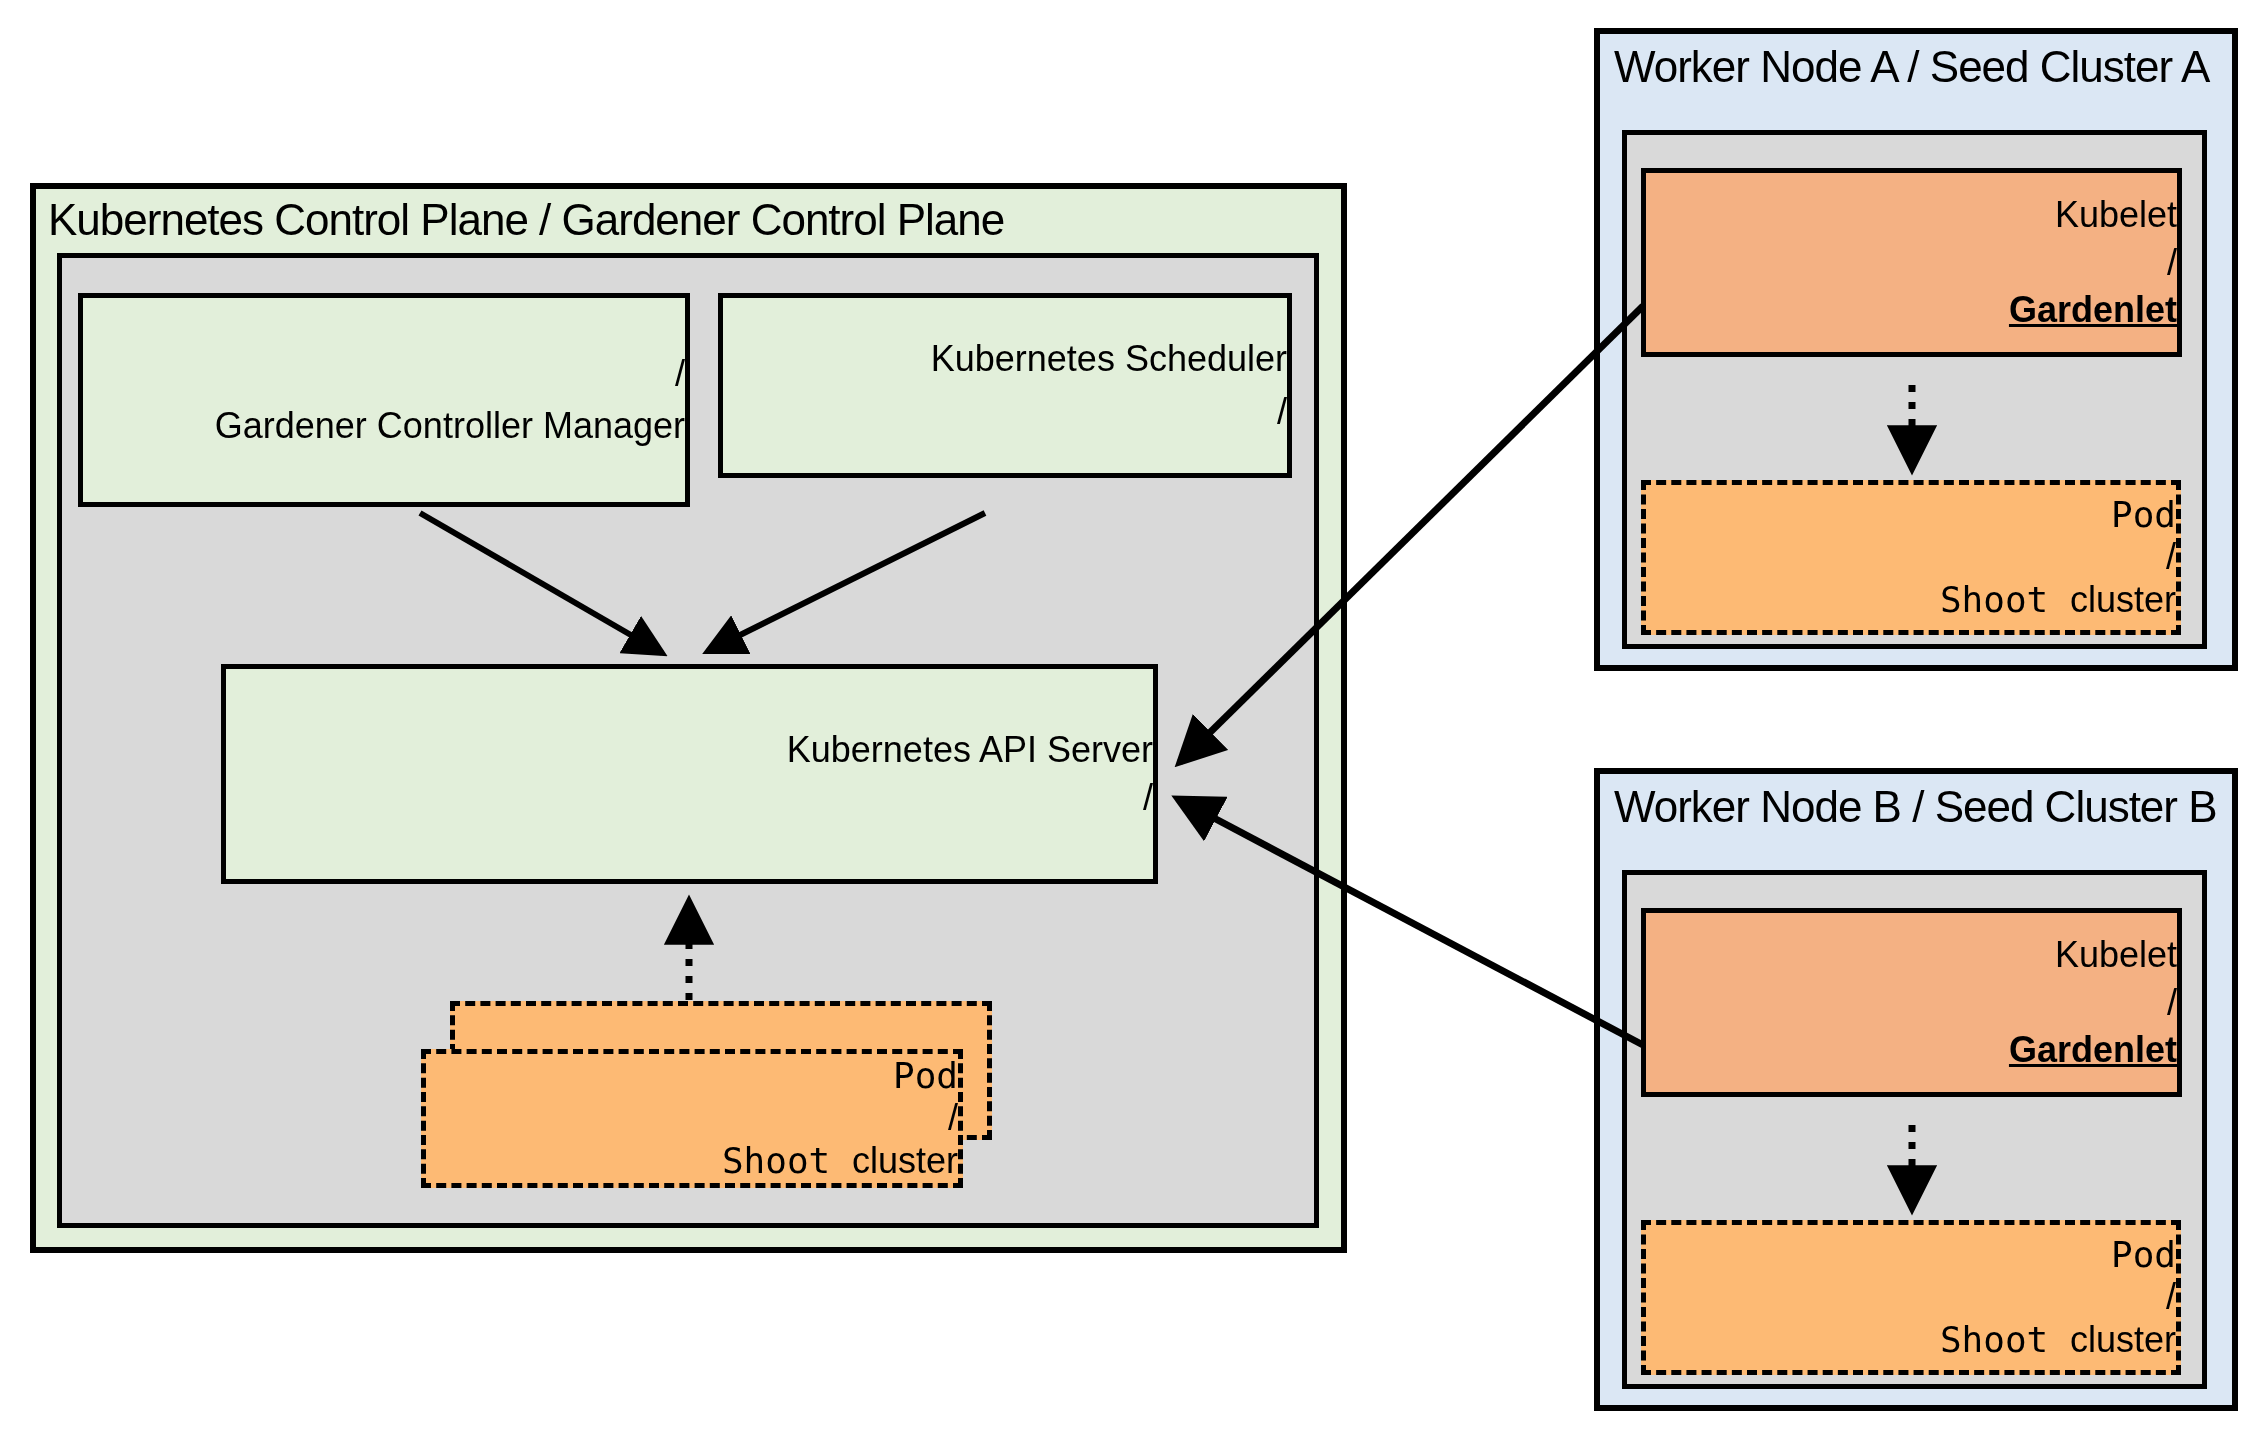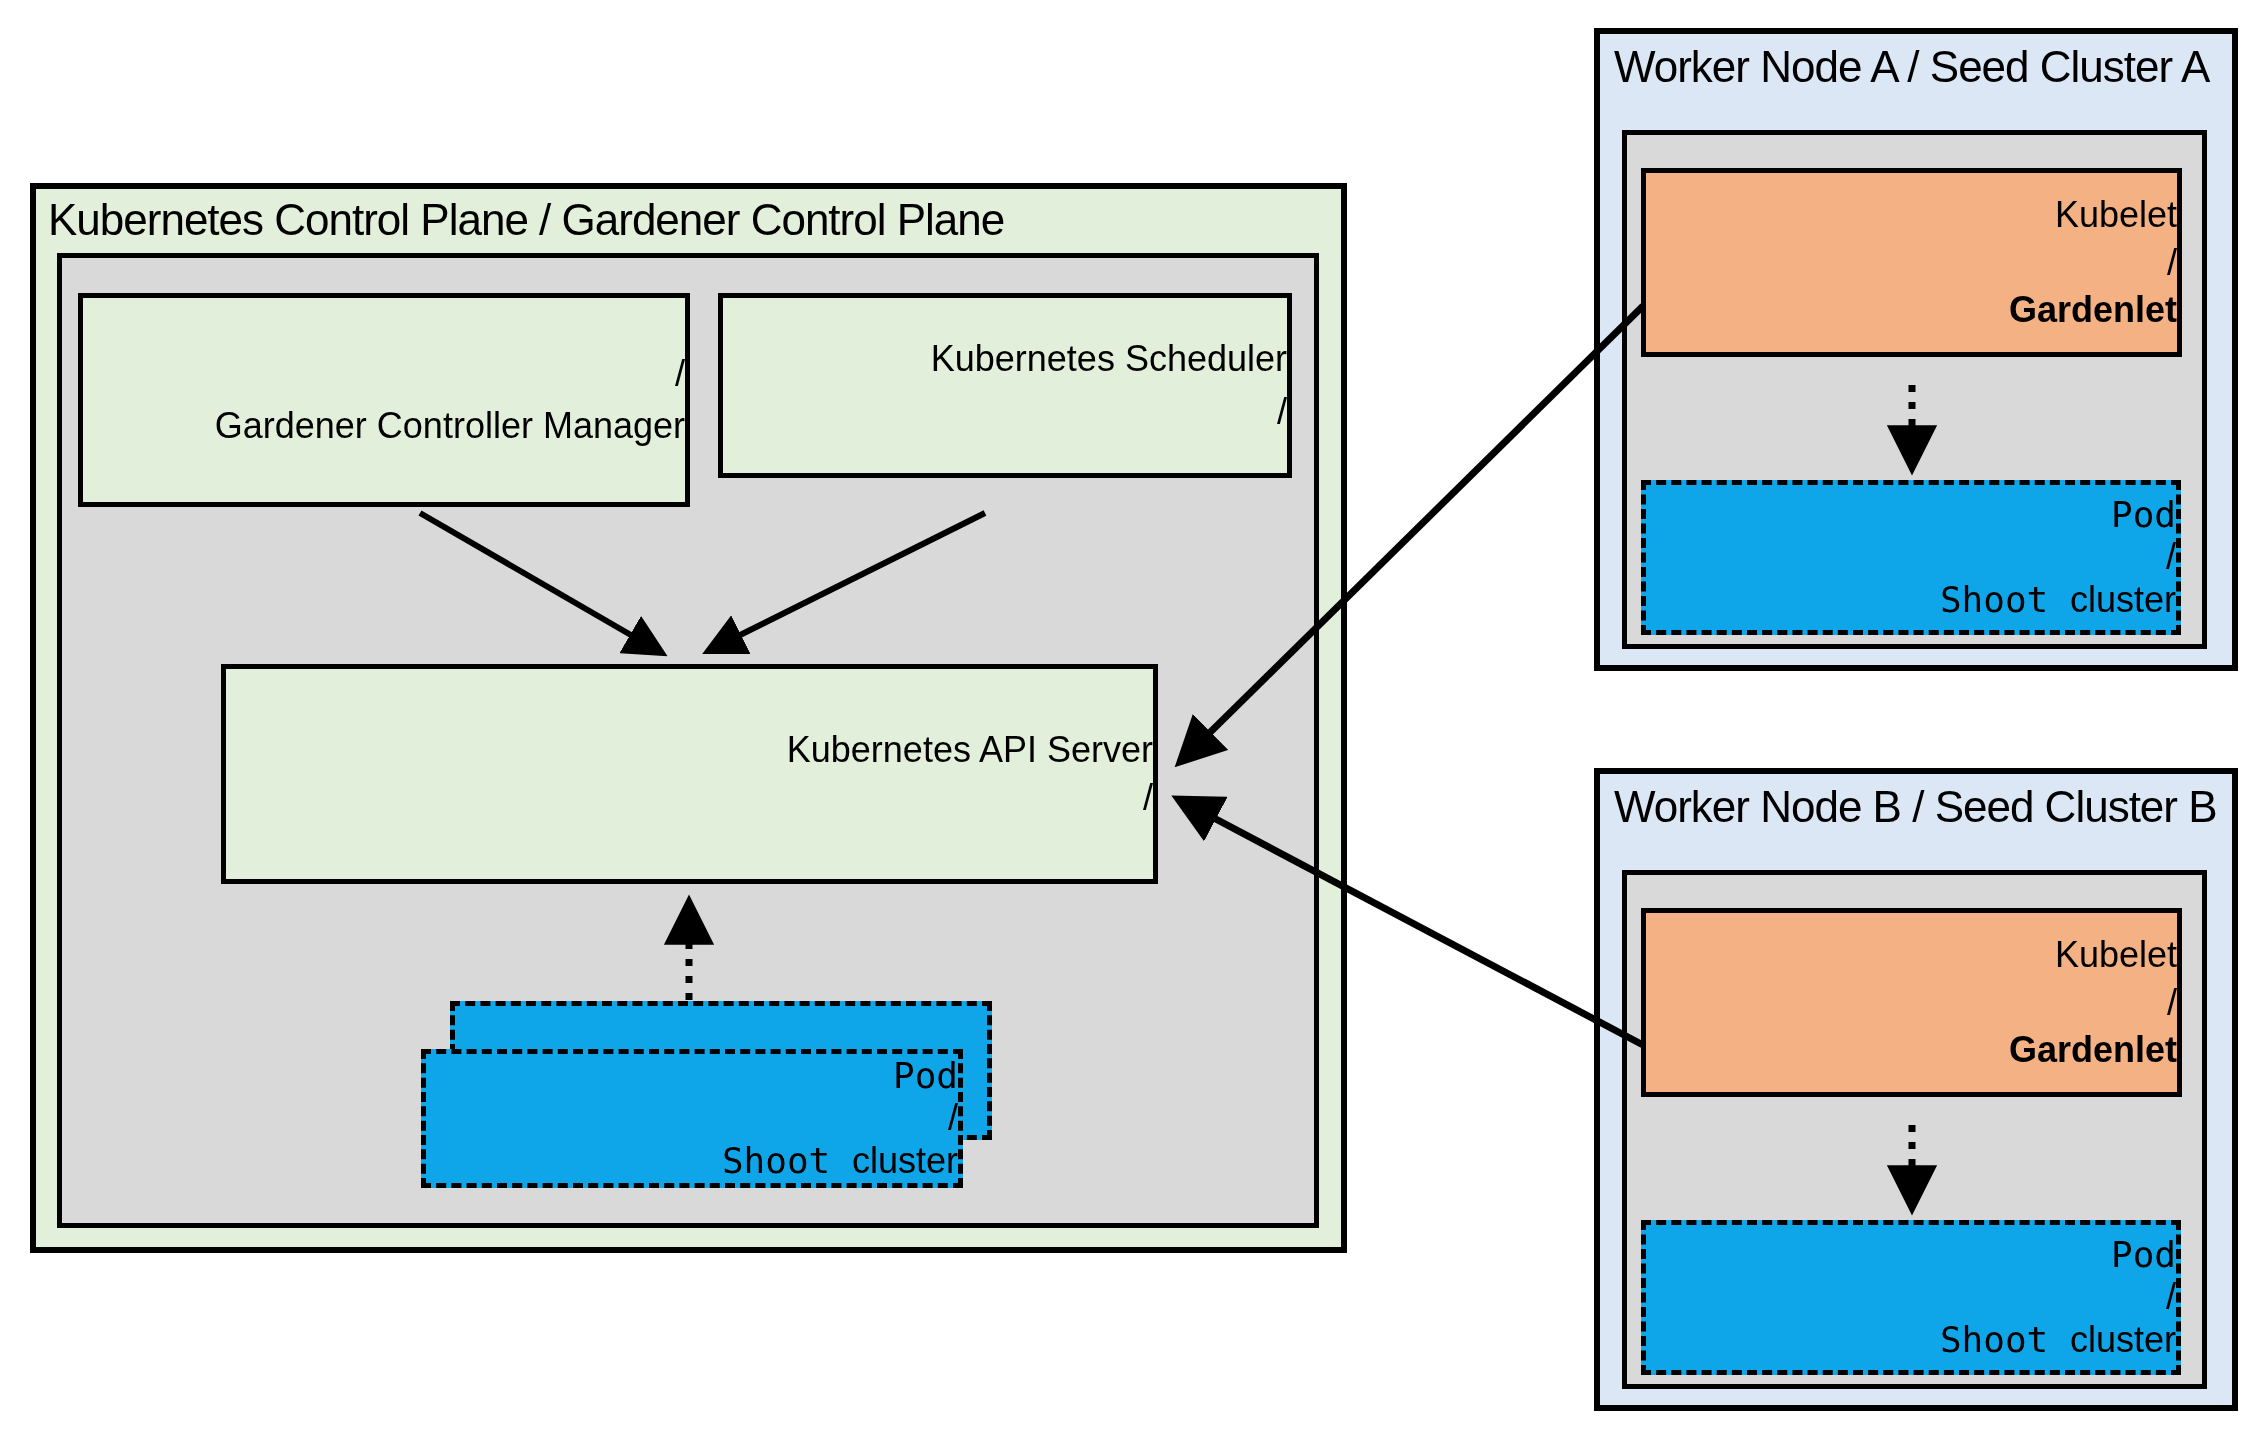--- a/index.html
+++ b/index.html
@@ -5,28 +5,28 @@
   html,body{margin:0;padding:0;background:#ffffff;}
   #canvas{
     position:relative;width:2266px;height:1434px;overflow:hidden;
     font-family:"Liberation Sans",sans-serif;color:#000;background:#fff;
   }
   .box{position:absolute;box-sizing:border-box;border:5px solid #000;}
   .fill-green{background:#e2efda;}
   .fill-gray{background:#d9d9d9;}
   .fill-blue{background:#dbe7f4;}
   .fill-orange{background:#f4b183;}
-  .fill-peach{background:#0ea5e9;}
+  .fill-peach{background:#fdba74;}
   .dashed{border:5px dashed #000;}
   .thick{border-width:6px;}
   .center-txt{display:flex;flex-direction:column;justify-content:center;align-items:flex-end;text-align:center;}
   .txt-lg{font-size:36px;line-height:1.45;}
   .txt-md{font-size:36px;line-height:1.32;}
   .txt-pod{font-size:36px;line-height:1.18;}
-  .bold{font-weight:bold;}
+  .bold{font-weight:bold;text-decoration:underline;}
   .mono{font-family:"DejaVu Sans Mono","Liberation Mono",monospace;}
   .band-title{
     position:absolute;font-size:44px;font-weight:400;white-space:nowrap;
     letter-spacing:-1px;
   }
   svg.overlay{position:absolute;left:0;top:0;pointer-events:none;}
 </style>
 </head>
 <body>
 

